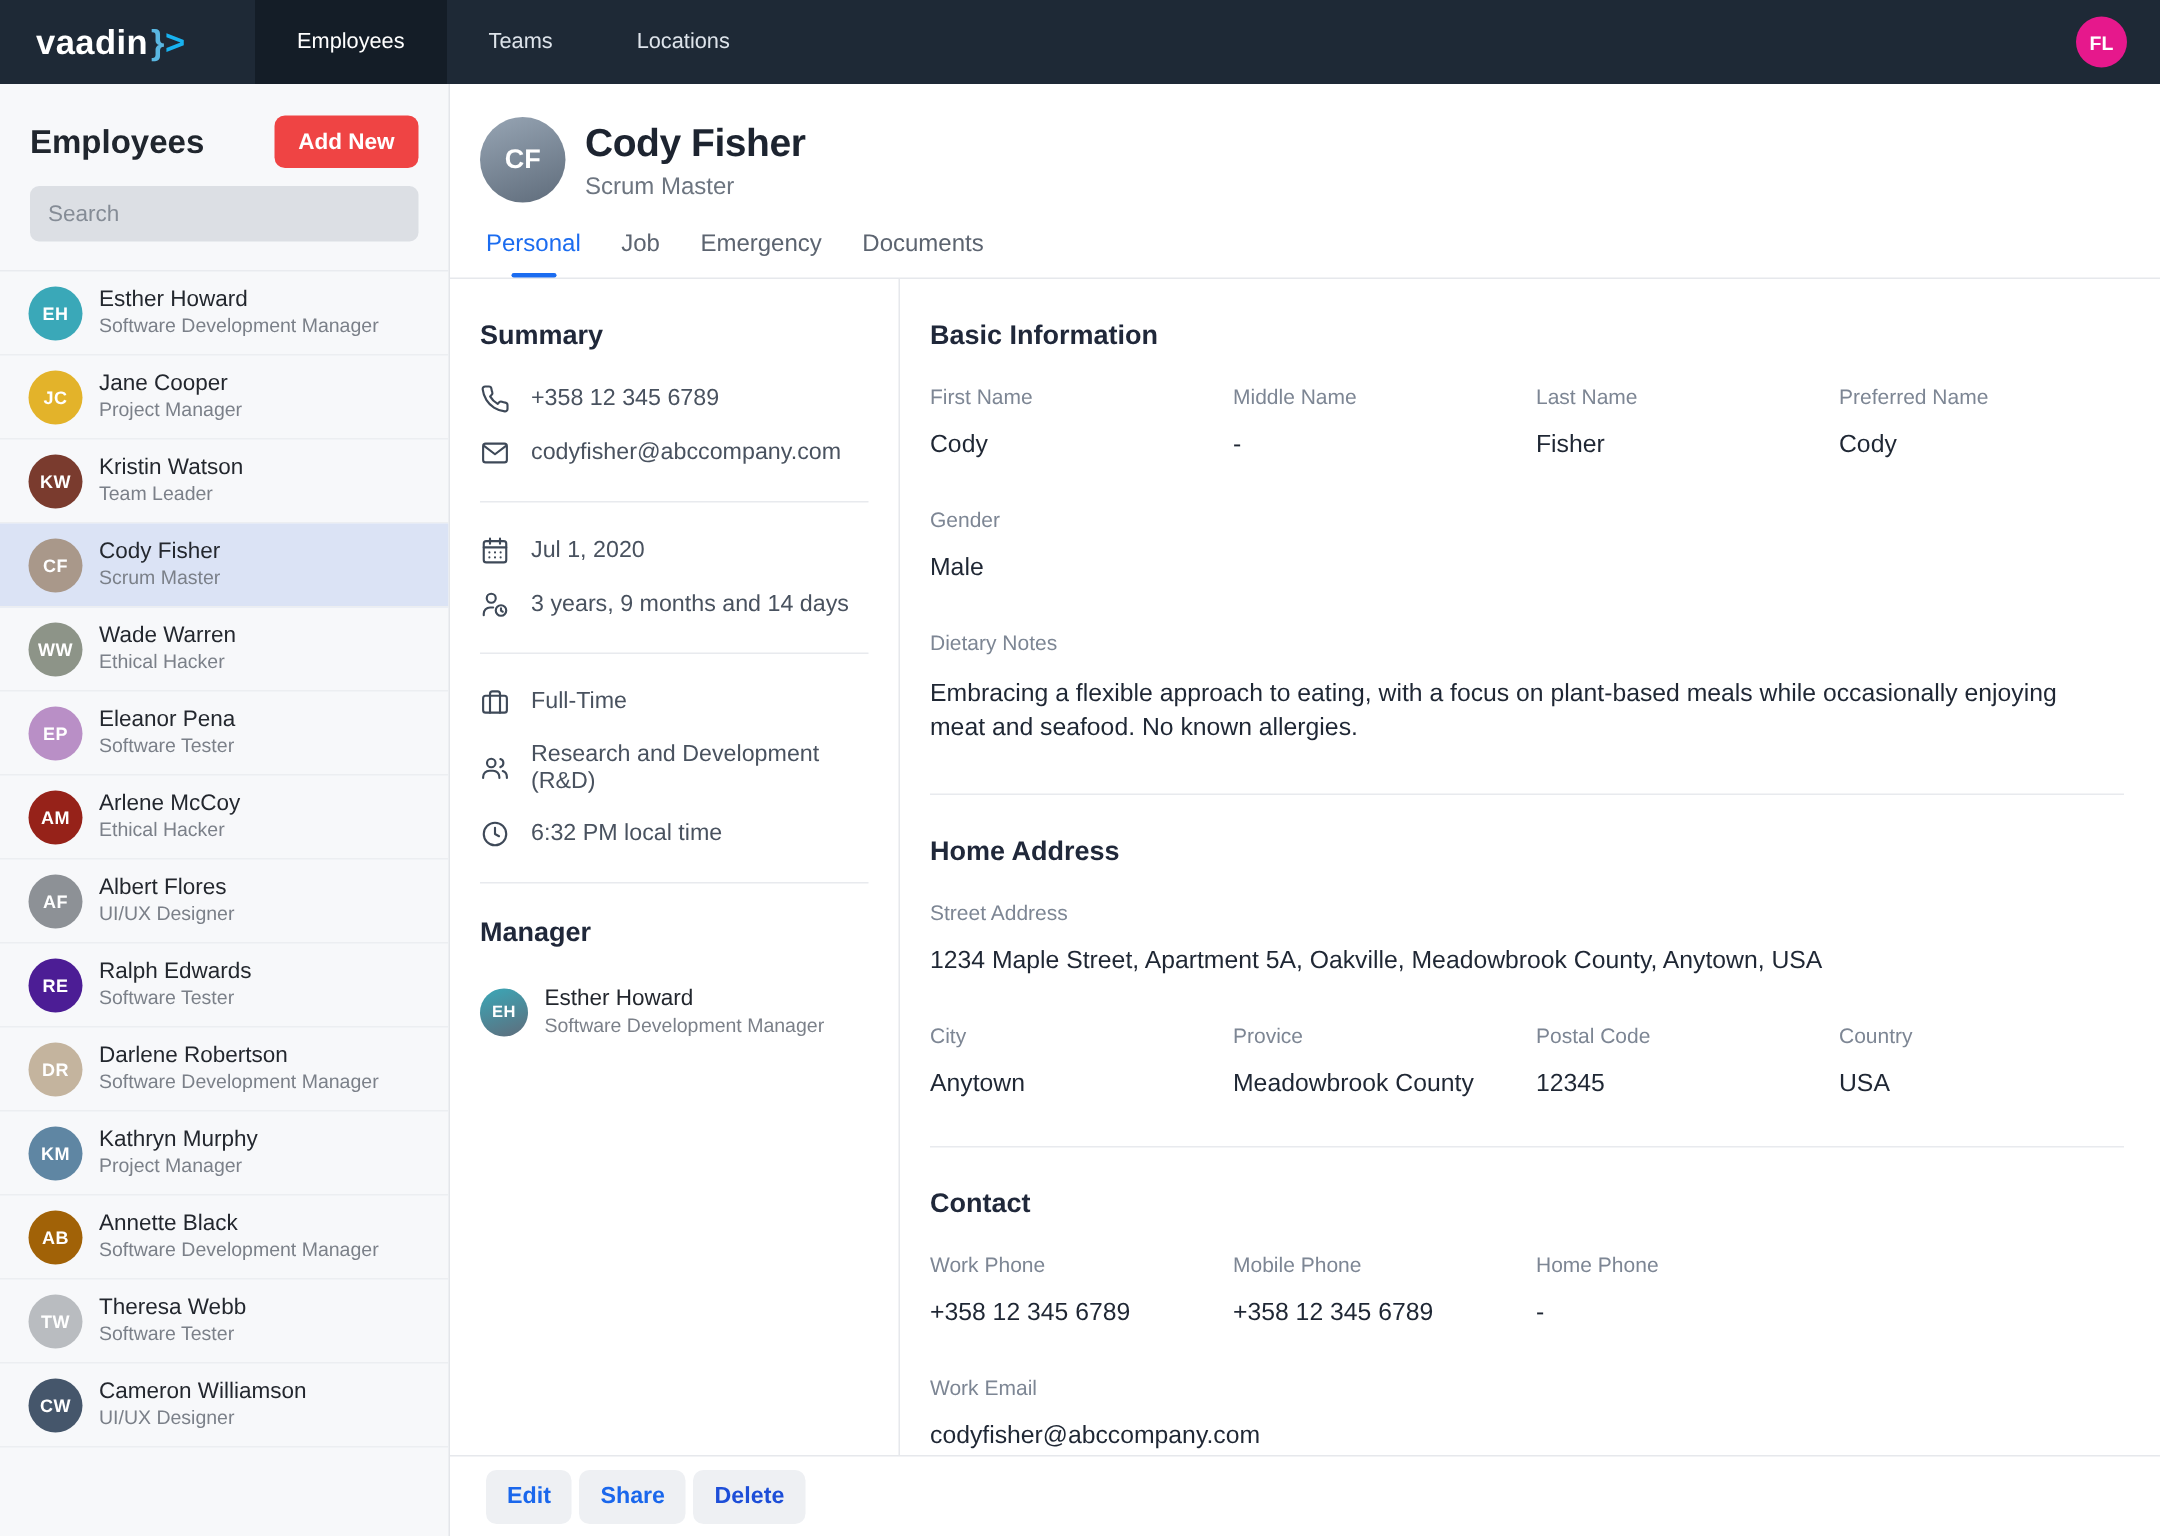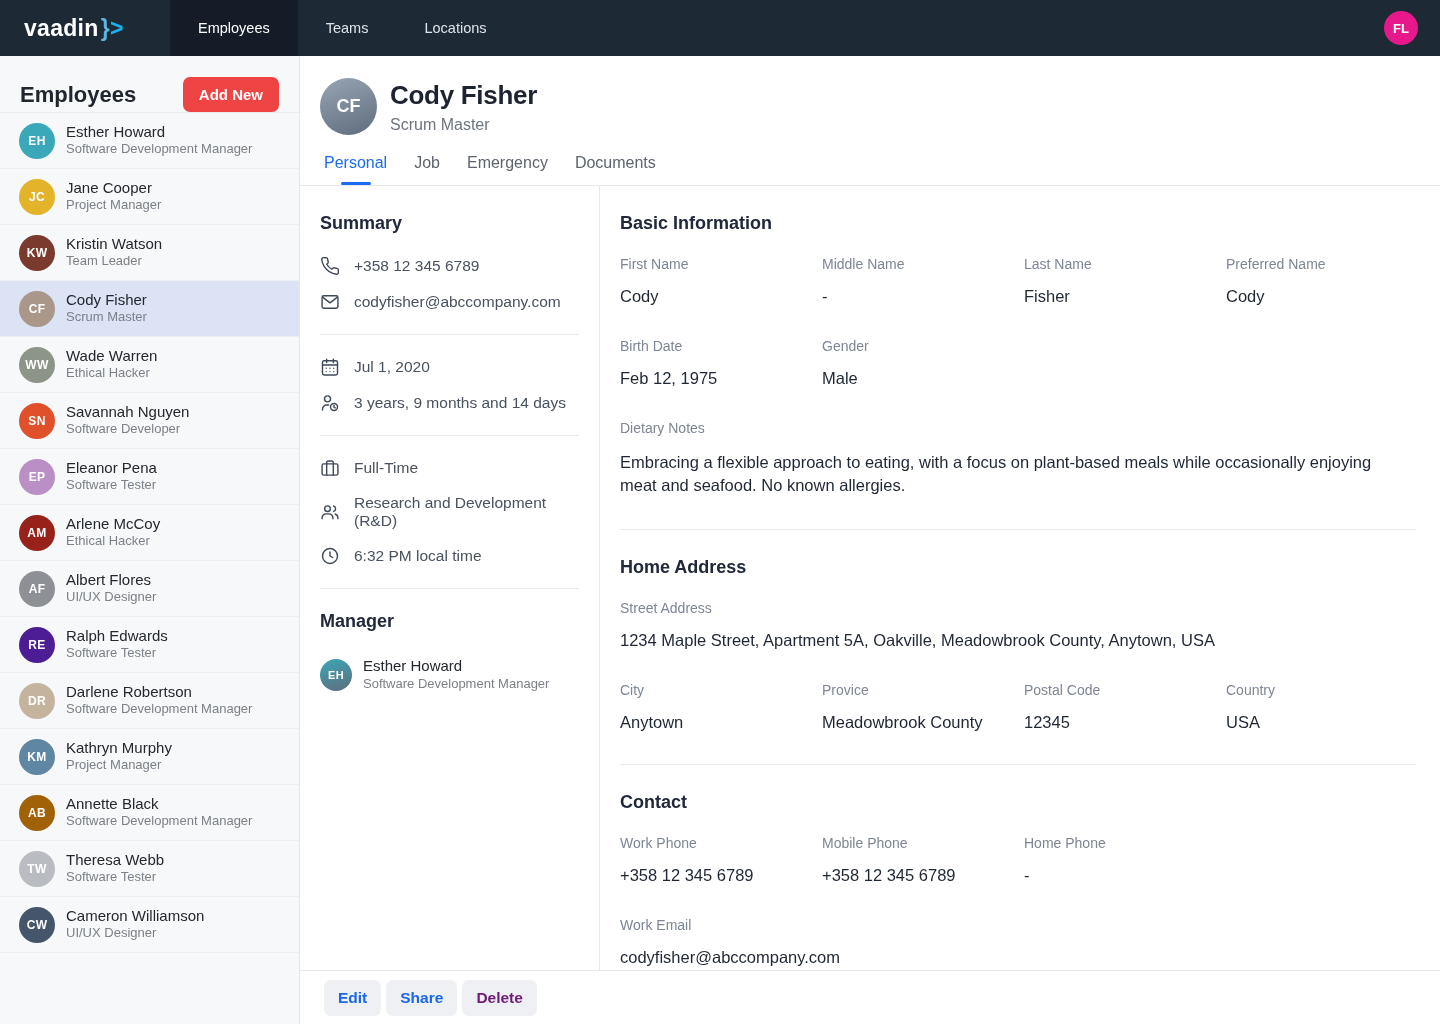--- a/index.html
+++ b/index.html
@@ -75,21 +75,21 @@
   .para { line-height: 1.4; max-width: 792px; }
   .wide-div { border: none; border-top: 1px solid #e8eaee; margin: 29px 0 27px; }
   .field-block { margin-bottom: 32px; margin-top: 12px; }
 
   
   .action-bar { height: 54px; flex: none; border-top: 1px solid #e6e8ec; background: #fff;
     display: flex; align-items: center; gap: 5px; padding-left: 24px; }
   .act-btn { background: #eef0f3; border: none; border-radius: 7px; padding: 9px 14px;
     font-size: 15.5px; font-weight: 600; font-family: inherit; cursor: pointer; }
   .act-btn.edit, .act-btn.share { color: #1a67ec; }
-  .act-btn.delete { color: #701a75; }
+  .act-btn.delete { color: #1d4ed8; }
 </style>
 </head>
 <body>
 
 <div class="app">
 
   <header class="navbar">
     <div class="logo">
       <span>vaadin</span>
         <span class="logo-brace">}</span>
@@ -113,20 +113,21 @@
     <div class="user-avatar">FL</div>
   </header>
 
   <div class="body">
 
     <aside class="sidebar">
       <div class="sidebar-title-row">
         <div class="sidebar-title">Employees</div>
         <button class="add-new">Add New</button>
       </div>
+      <input class="search" type="text" placeholder="Search" style="">
       <div class="emp-list">
 
           <div class="emp-row">
             <span class="avatar" style="background: rgb(58, 168, 184);">EH</span>
             <span>
               <span class="emp-name">Esther Howard</span>
               <span class="emp-role">Software Development Manager</span>
             </span>
           </div>
 
@@ -155,27 +156,20 @@
           </div>
 
           <div class="emp-row">
             <span class="avatar" style="background: rgb(141, 148, 136);">WW</span>
             <span>
               <span class="emp-name">Wade Warren</span>
               <span class="emp-role">Ethical Hacker</span>
             </span>
           </div>
 
-          <div class="emp-row">
-            <span class="avatar" style="background: rgb(224, 80, 42);">SN</span>
-            <span>
-              <span class="emp-name">Savannah Nguyen</span>
-              <span class="emp-role">Software Developer</span>
-            </span>
-          </div>
 
           <div class="emp-row">
             <span class="avatar" style="background: rgb(185, 143, 198);">EP</span>
             <span>
               <span class="emp-name">Eleanor Pena</span>
               <span class="emp-role">Software Tester</span>
             </span>
           </div>
 
           <div class="emp-row">
@@ -371,24 +365,20 @@
                 <div class="field-value">Fisher</div>
               </div>
 
               <div class="field">
                 <div class="field-label">Preferred Name</div>
                 <div class="field-value">Cody</div>
               </div>
             </div>
           <div class="field-row grid4">
 
-              <div class="field">
-                <div class="field-label">Birth Date</div>
-                <div class="field-value">Feb 12, 1975</div>
-              </div>
 
               <div class="field">
                 <div class="field-label">Gender</div>
                 <div class="field-value">Male</div>
               </div>
             </div>
           <div class="field-block">
             <div class="field-label">Dietary Notes</div>
             <div class="field-value para">Embracing a flexible approach to eating, with a focus on plant-based meals while occasionally enjoying meat and seafood. No known allergies.</div>
           </div>

